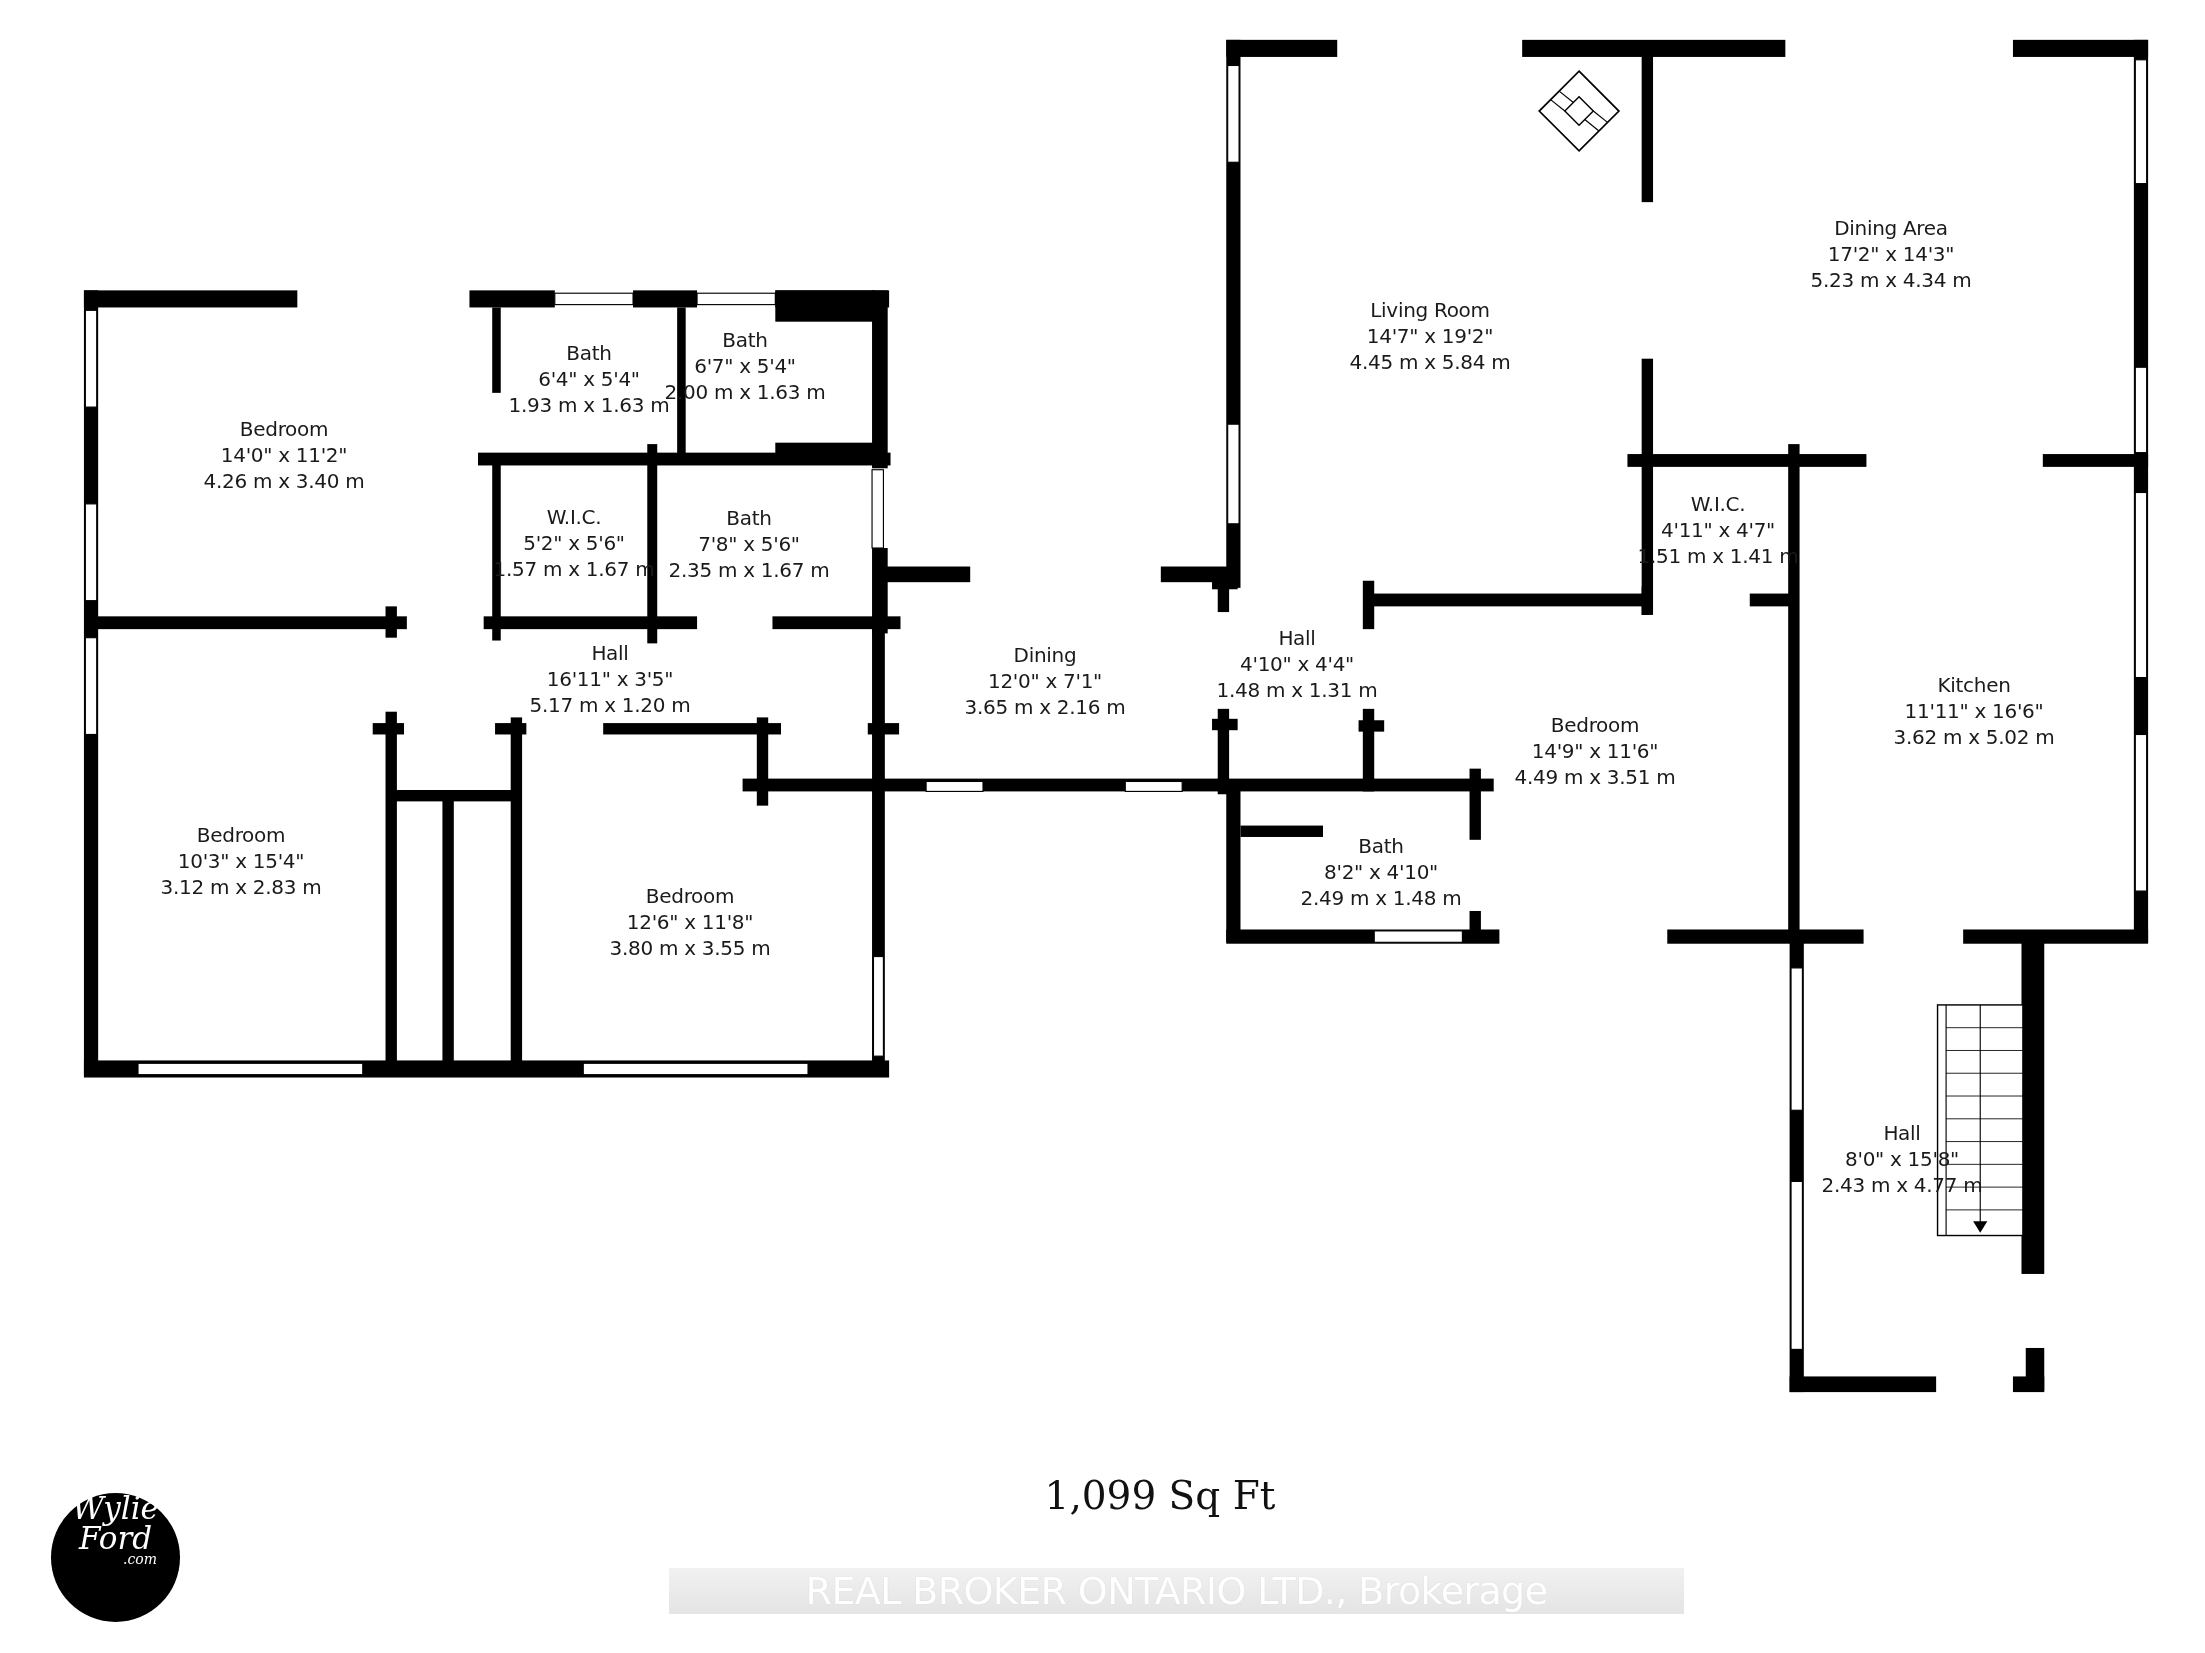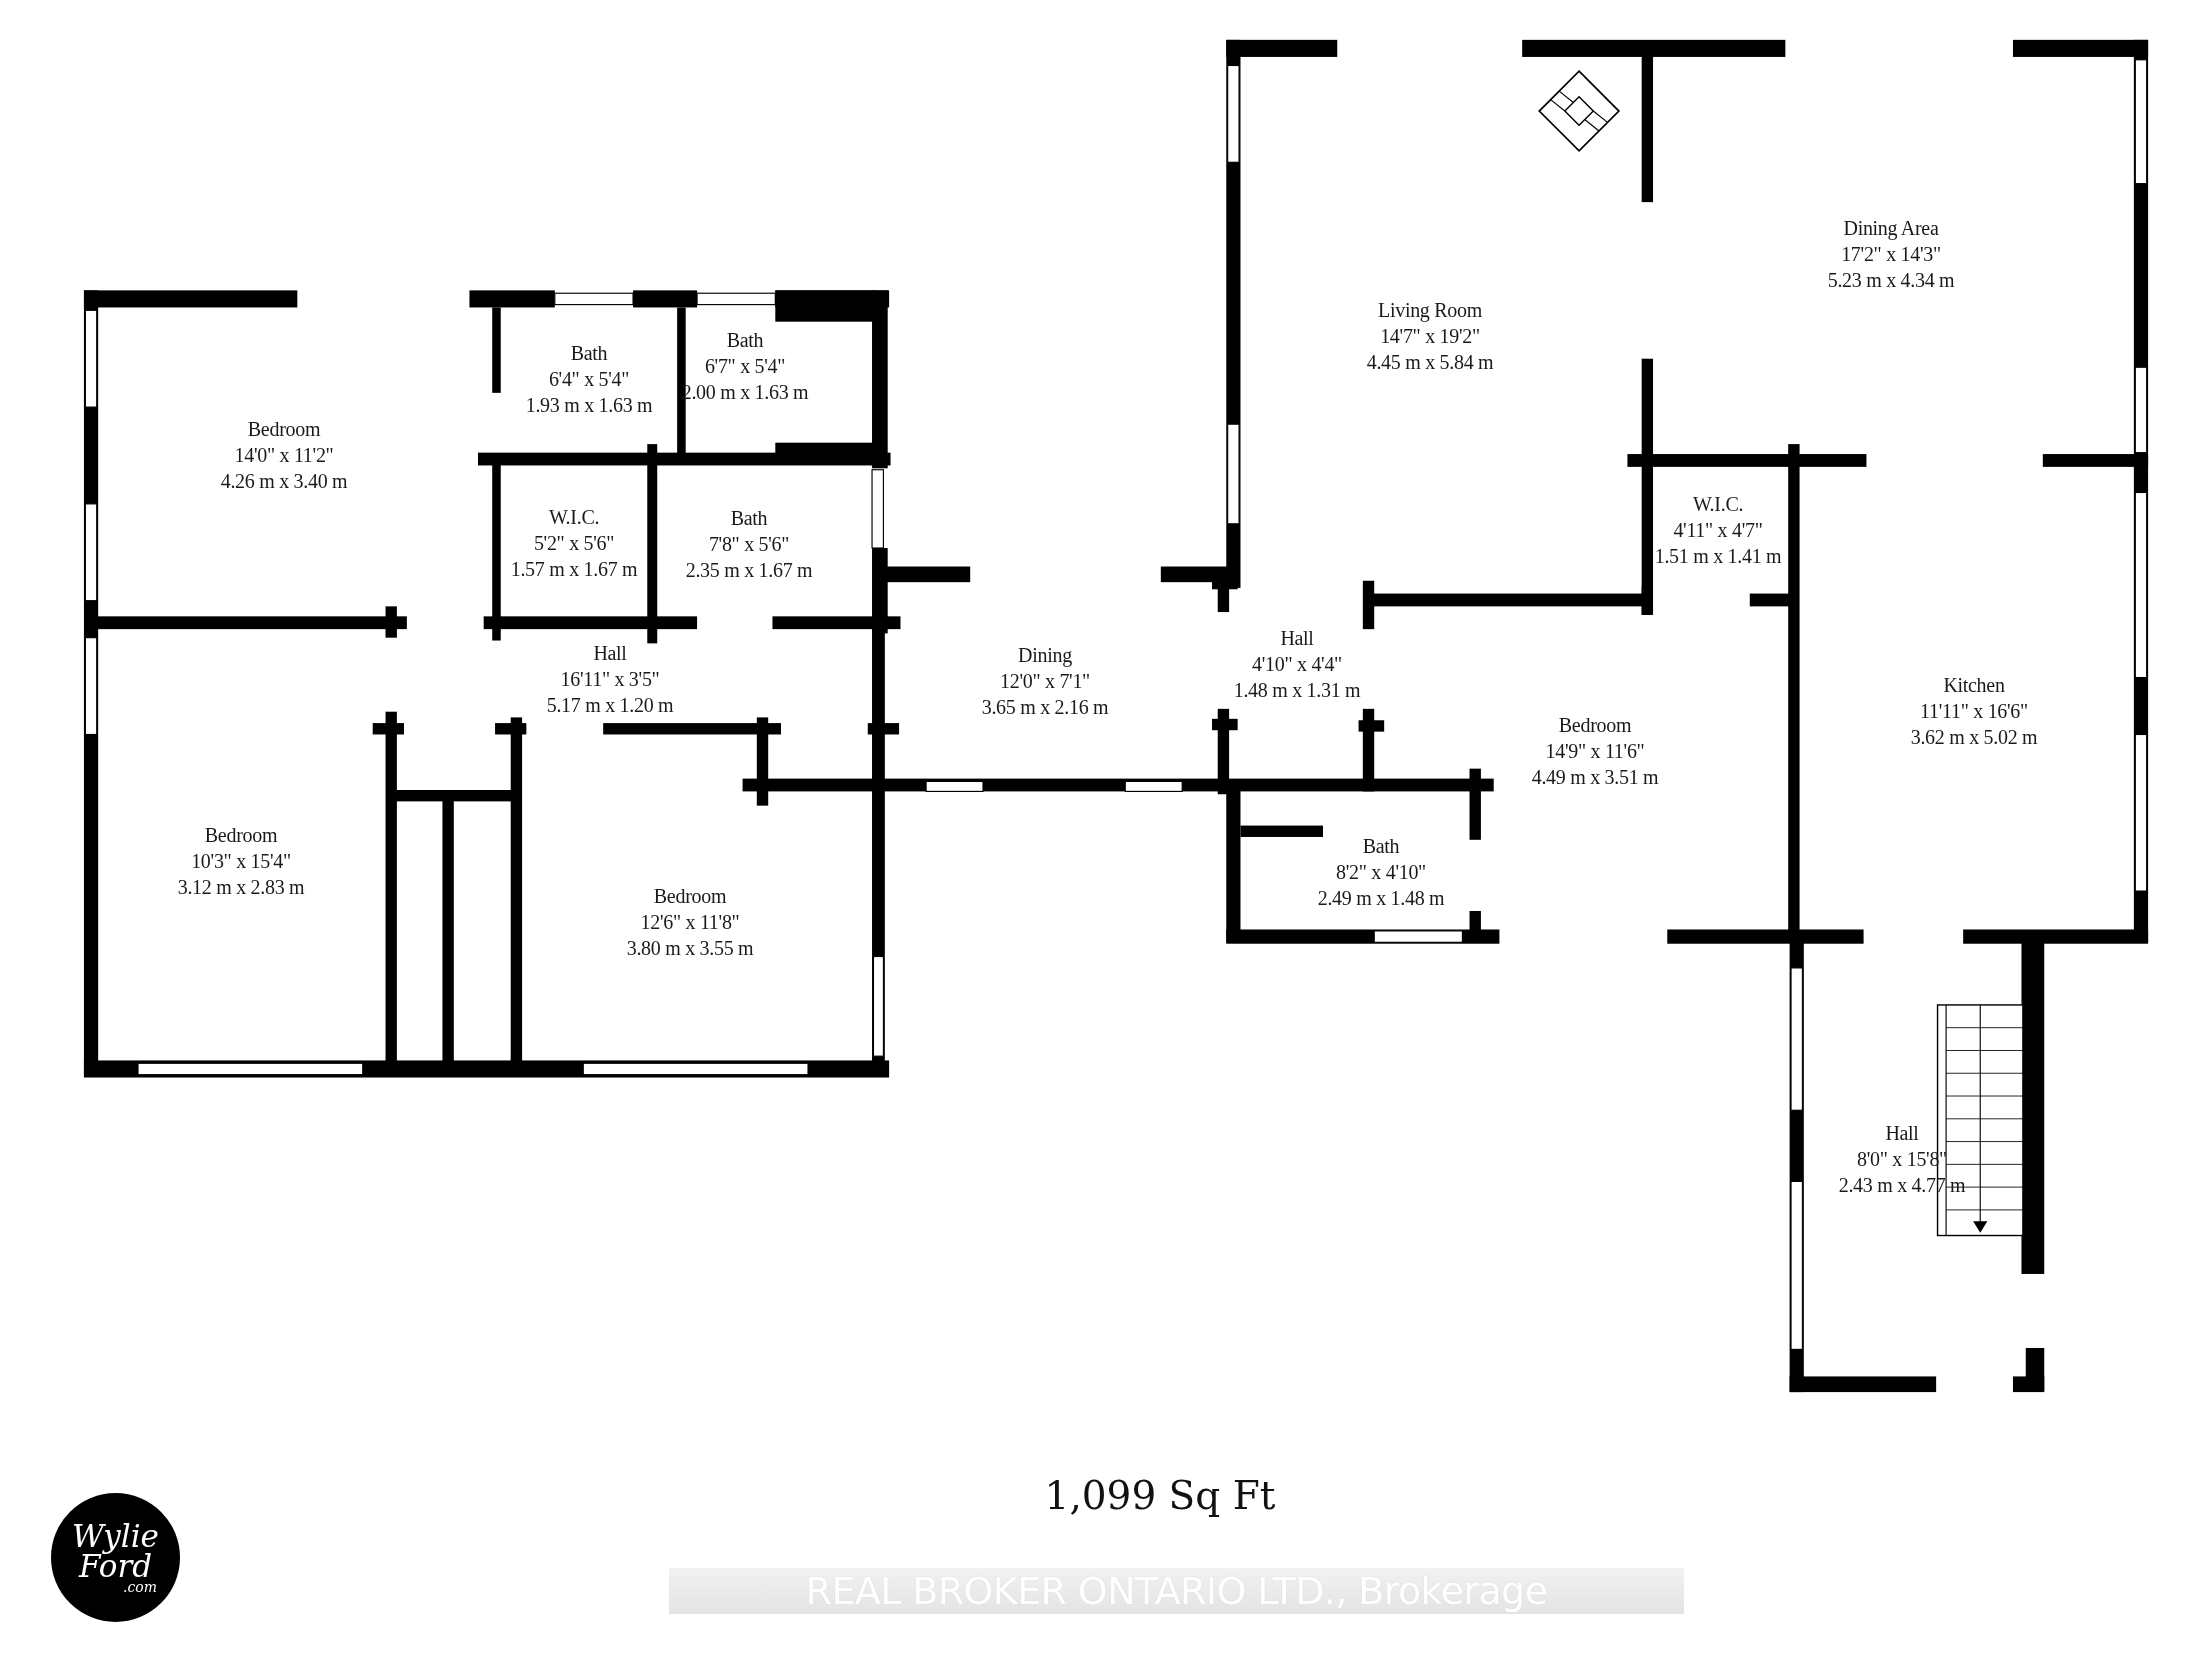--- a/index.html
+++ b/index.html
@@ -1,24 +1,24 @@
 <!DOCTYPE html>
 <html style="font-size:9.2px"><head>
 <meta charset="utf-8">
 <style>
   html, body { margin:0; padding:0; background:#ffffff; }
   body { width:2205px; height:1654px; overflow:hidden; position:relative; font-family:"DejaVu Sans", sans-serif; }
   #plan { position:absolute; left:0; top:0; width:2205px; height:1654px; }
   .wall { fill:#000; }
   .win { fill:#fff; stroke:#000; stroke-width:0.8; }
   .room-label { position:absolute; transform:translate(-50%,0); text-align:center; color:#1a1a1a; font-family:"DejaVu Sans", sans-serif; font-size:20px; line-height:26px; white-space:nowrap; letter-spacing:-0.3px; }
-  .room-label div { margin:0;font-family:Liberation Serif, serif; }
+  .room-label div { margin:0; }
   .sqft { position:absolute; left:1160px; top:1473px; transform:translateX(-50%); font-family:"DejaVu Serif", serif; font-size:39px; color:#111; }
   .watermark { position:absolute; left:669px; top:1568px; width:1015px; height:46px; background:linear-gradient(#f1f1f1,#e4e4e4); color:#ffffff; font-family:"DejaVu Sans", sans-serif; font-size:38px; line-height:46px; text-align:center; letter-spacing:-0.6px; text-shadow:0 0 1.1px #cfcfcf; white-space:nowrap; overflow:hidden; }
-  .logo { position:absolute; left:51px; top:1493px; width:129px; height:129px; border-radius:50%; background:#000; color:#fff; font-family:"DejaVu Serif", serif; font-style:italic; display:flex; flex-direction:column; align-items:center; justify-content:center; }
+  .logo { position:absolute; left:51px; top:1493px; width:129px; height:129px; border-radius:50%; background:#000; color:#fff; font-family:"DejaVu Serif", serif; font-style:italic; display:flex; flex-direction:column; align-items:center; }
   .logo .l1 { font-size:31px; line-height:30px; }
   .logo .l2 { font-size:31px; line-height:30px; }
   .logo .l3 { font-size:14px; line-height:13.8px; align-self:flex-end; margin-right:23px; }
 </style>
 </head>
 <body>
 
 <svg id="plan" viewBox="0 0 1550 1162" preserveAspectRatio="none" xmlns="http://www.w3.org/2000/svg">
 
   <g>

